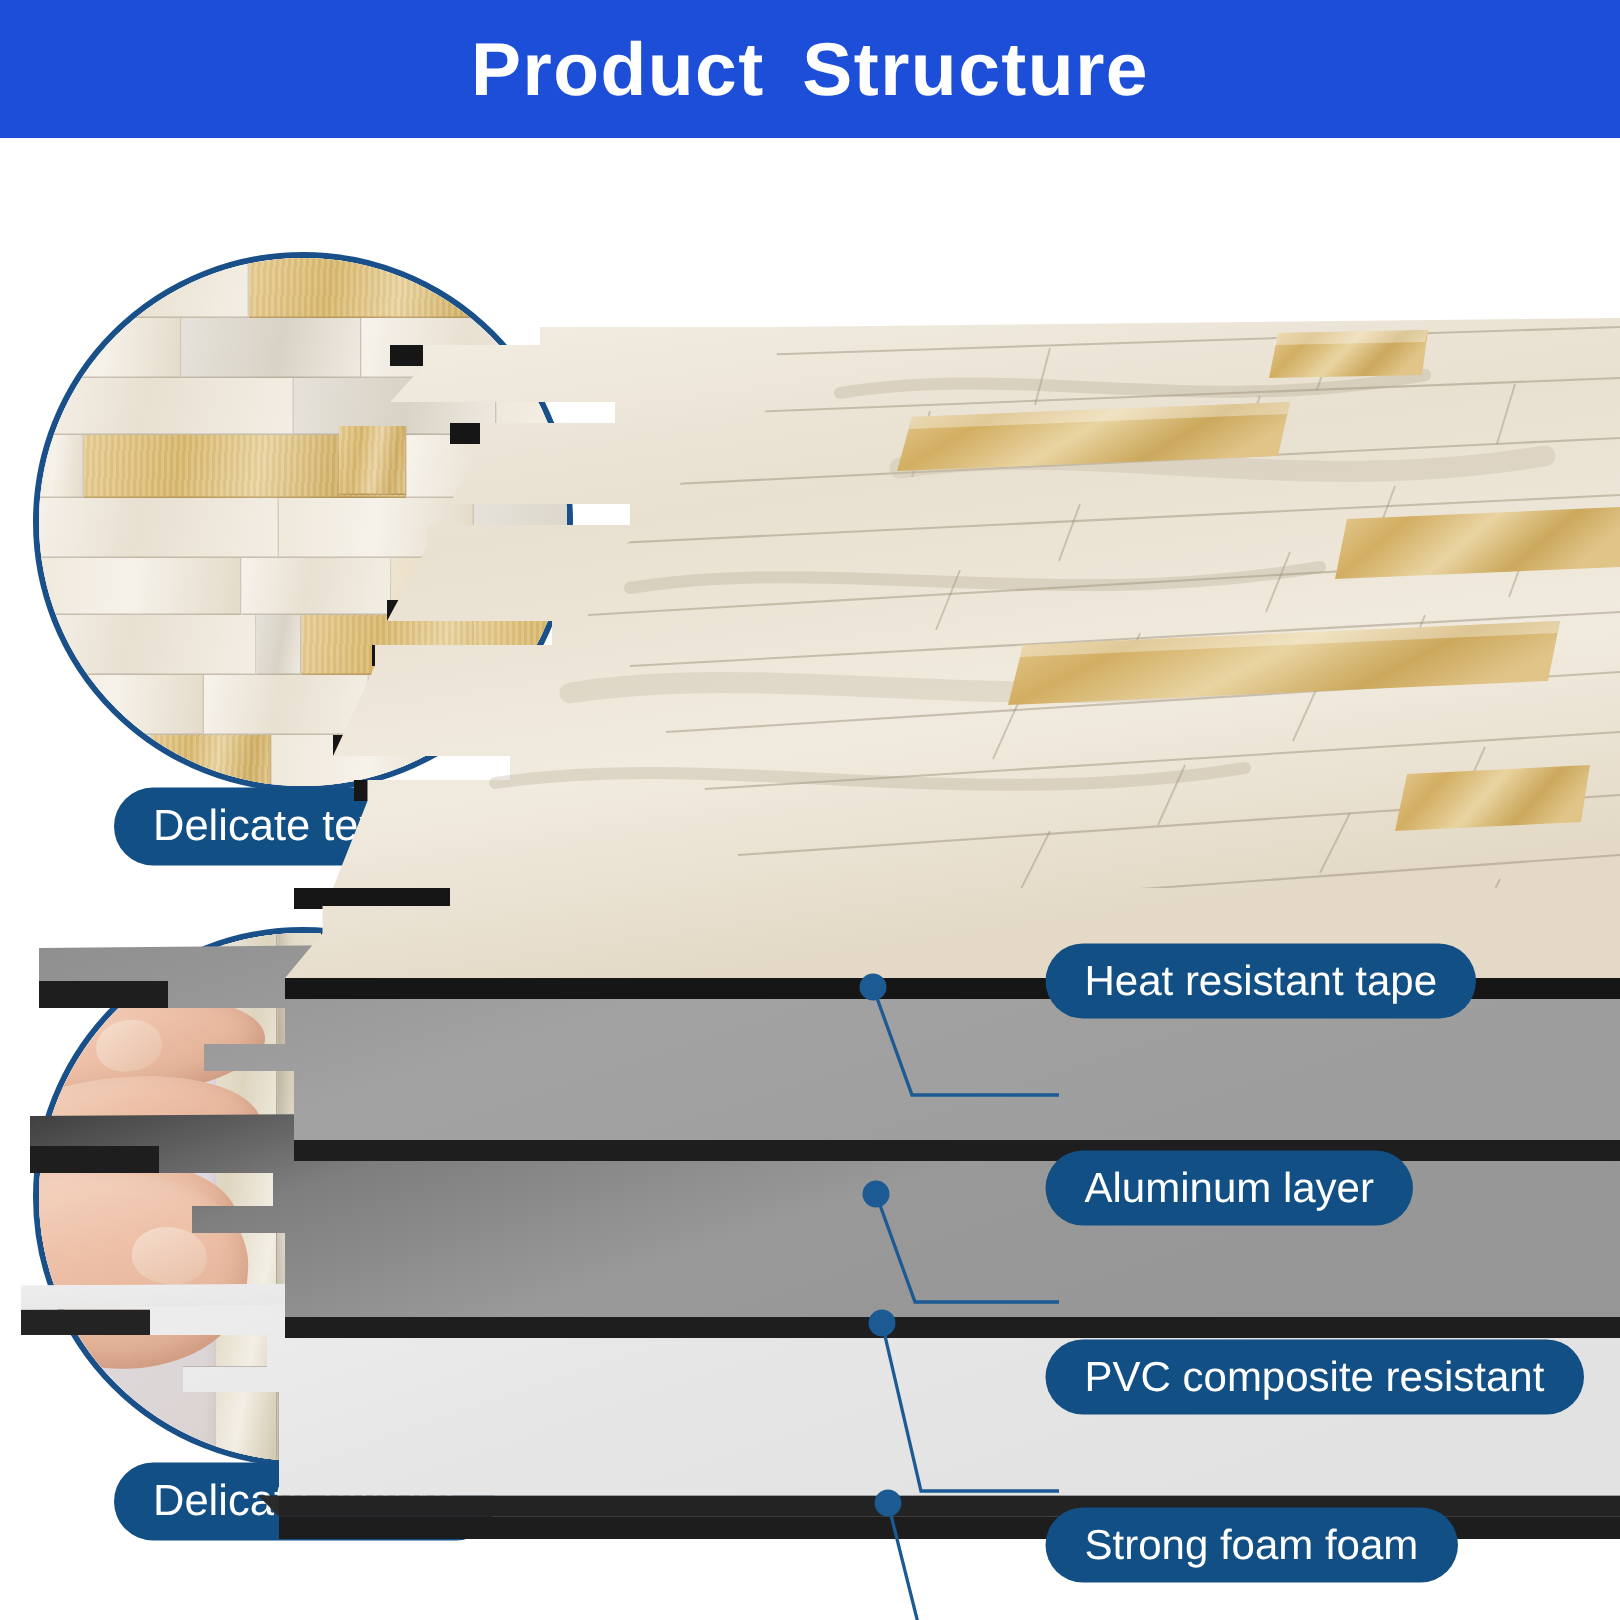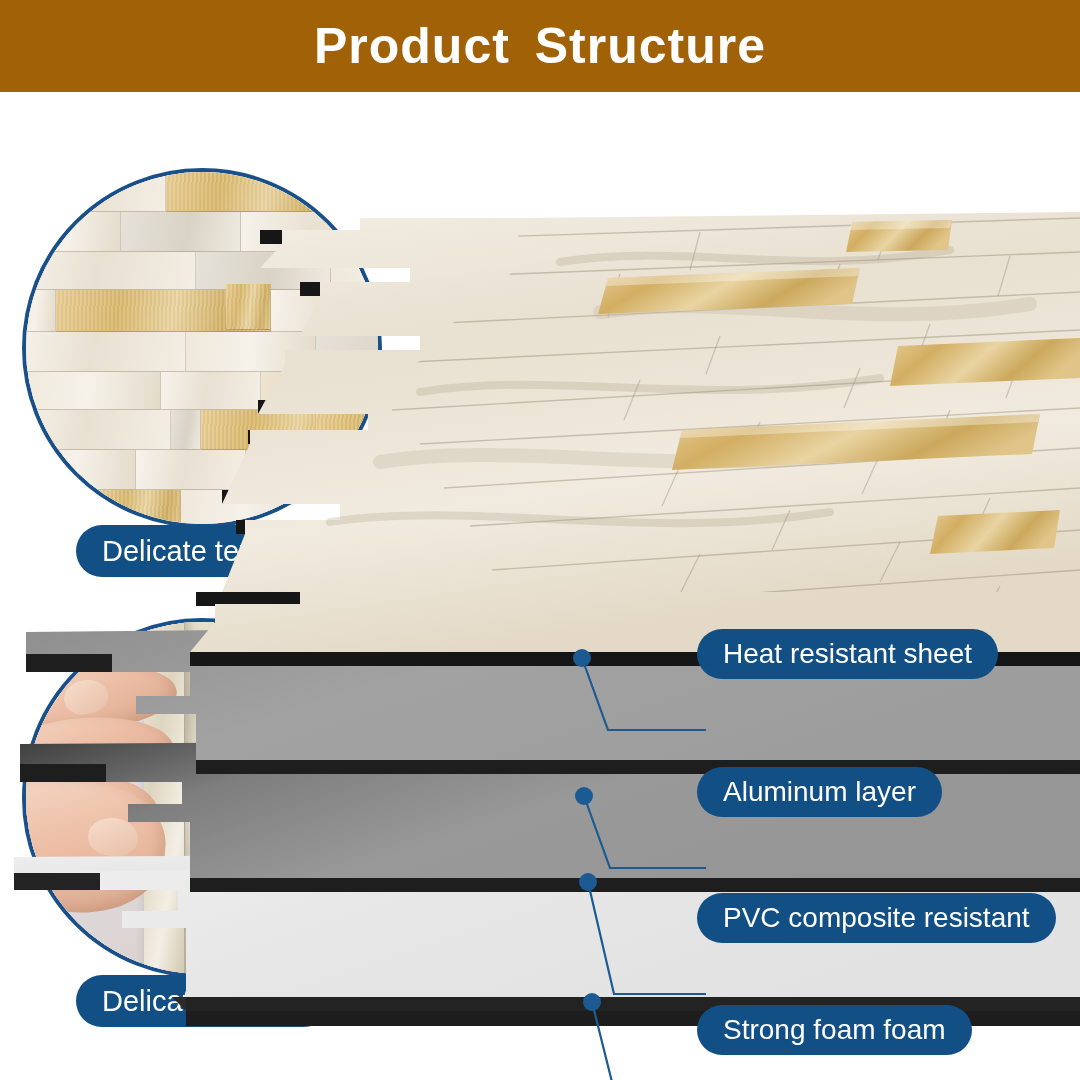--- a/index.html
+++ b/index.html
@@ -14,21 +14,21 @@
     overflow: hidden;
     position: relative;
   }
 
   
   #header-bar {
     position: absolute;
     left: 0; top: 0;
     width: 1080px;
     height: 92px;
-    background: #a16207;
+    background: #1d4ed8;
     display: flex;
     align-items: center;
     justify-content: center;
   }
   #page-title {
     color: #ffffff;
     font-size: 50px;
     font-weight: bold;
     letter-spacing: 1px;
     line-height: 1;
@@ -424,16 +424,16 @@
     </g>
     <g fill="#1b5a92">
       <circle cx="582" cy="566" r="9"></circle>
       <circle cx="584" cy="704" r="9"></circle>
       <circle cx="588" cy="790" r="9"></circle>
       <circle cx="592" cy="910" r="9"></circle>
     </g>
   </svg>
 </div>
 
-<div class="pill pill-call" id="pill-heat">Heat resistant sheet</div>
+<div class="pill pill-call" id="pill-heat">Heat resistant tape</div>
 <div class="pill pill-call" id="pill-alum">Aluminum layer</div>
 <div class="pill pill-call" id="pill-pvc">PVC composite resistant</div>
 <div class="pill pill-call" id="pill-foam">Strong foam foam</div>
 
 </body></html>

